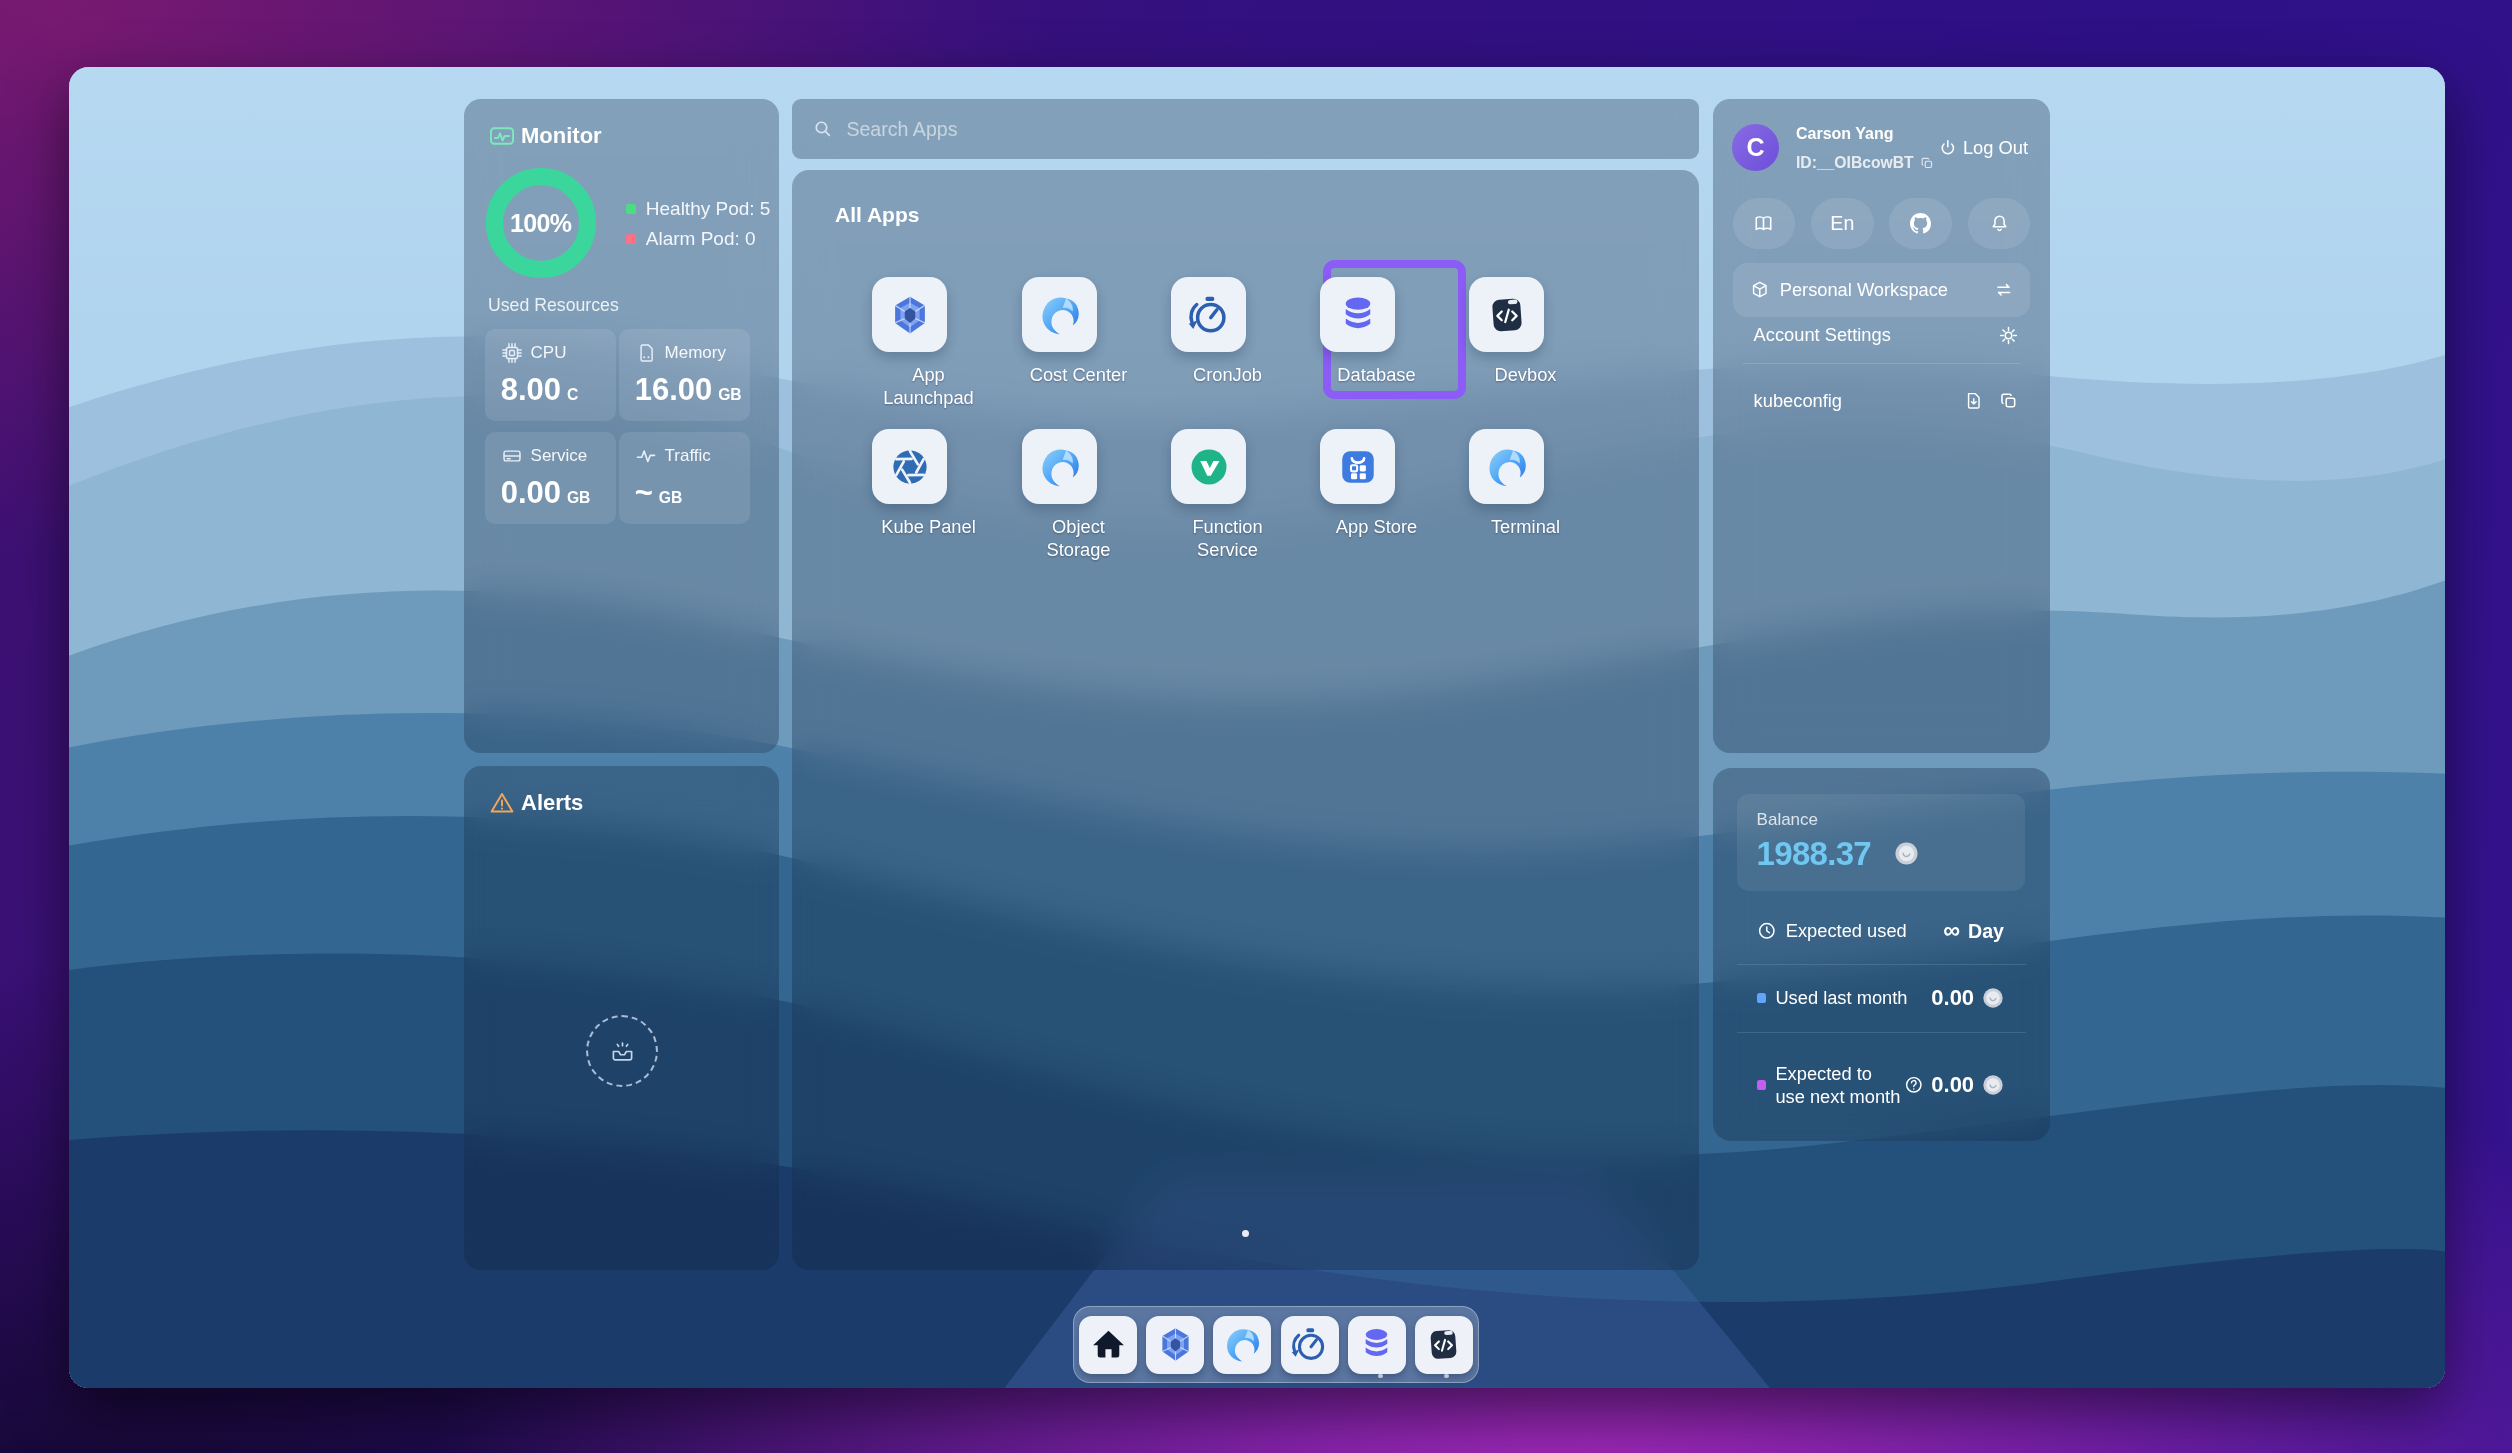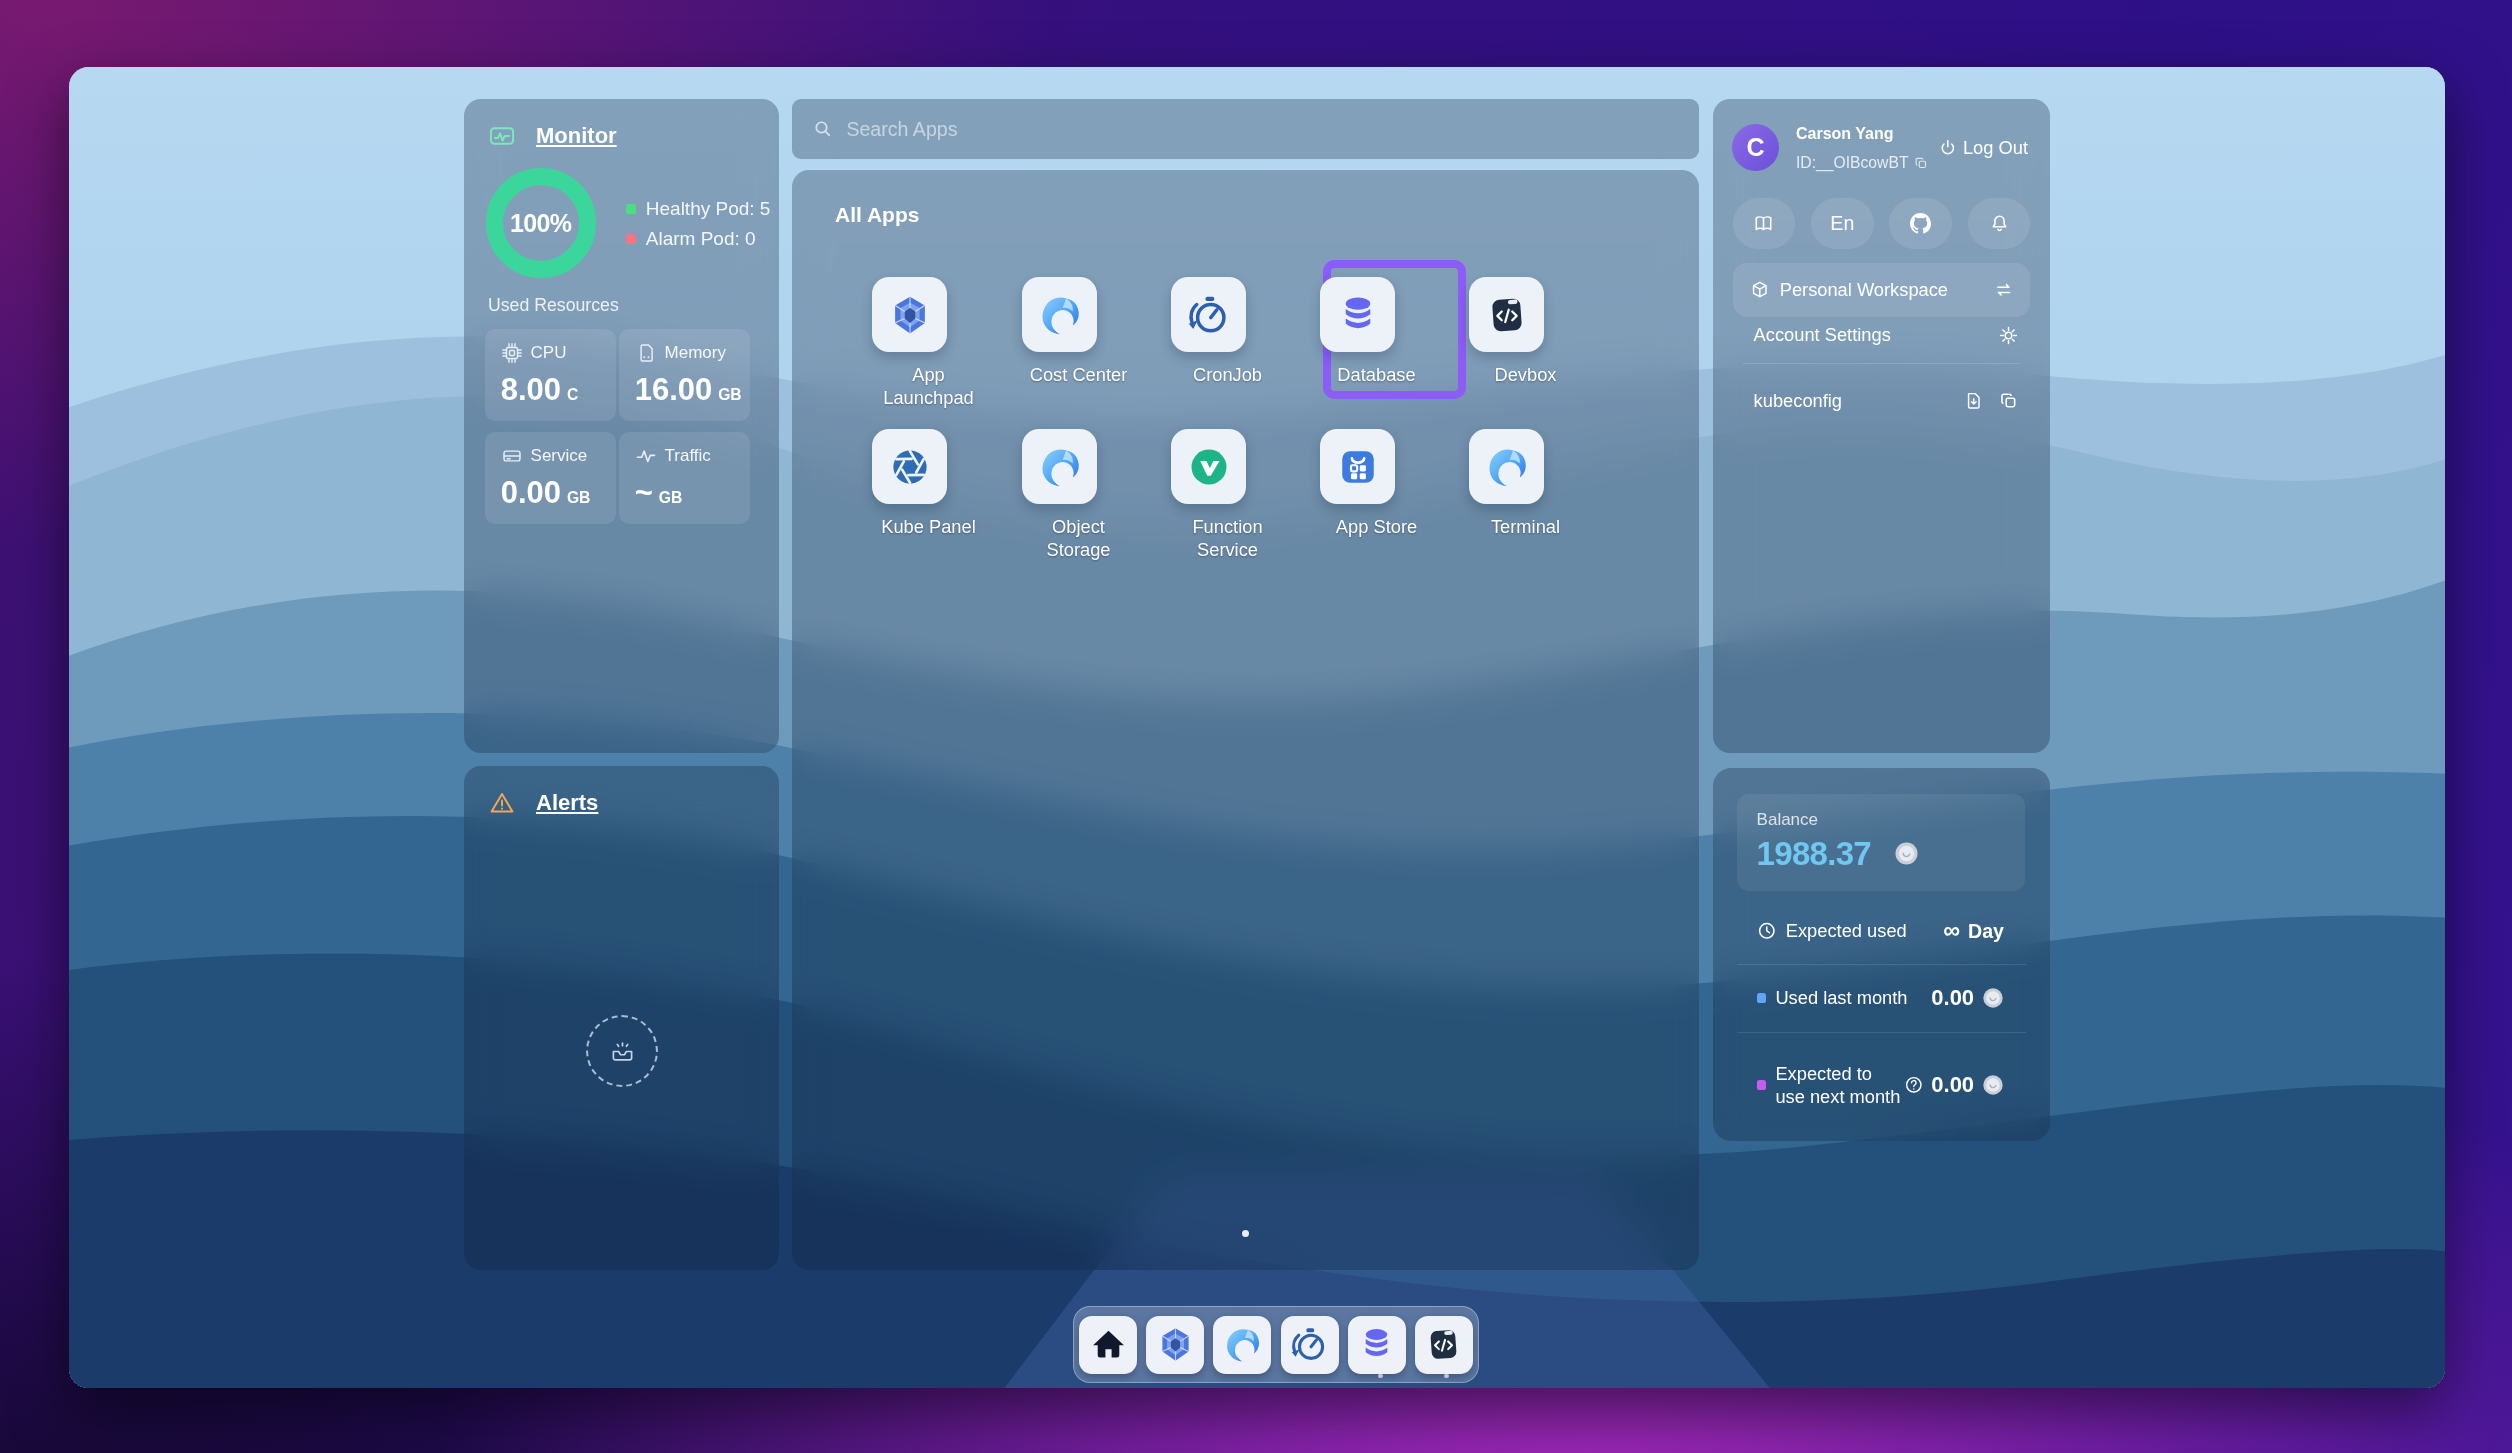--- a/index.html
+++ b/index.html
@@ -15,22 +15,22 @@
   .desktop{
     position:absolute;left:69px;top:67px;width:2376px;height:1321px;
     border-radius:19.6px;overflow:hidden;
     box-shadow: inset 0 2px 0 rgba(255,255,255,.45), 0 22px 59px rgba(0,0,0,.5);
   }
   .wallpaper{position:absolute;inset:0;width:100%;height:100%;}
   .panel{
     position:absolute;background:rgba(15,32,58,.30);border-radius:17px;
     -webkit-backdrop-filter:blur(18.3px);backdrop-filter:blur(18.3px);
   }
-  .panel-header{display:flex;align-items:center;gap:21px;color:#fff;font-size:22px;font-weight:700;
-    position:absolute;left:25px;top:23.6px;text-decoration:underline;}
+  .panel-header{display:flex;align-items:center;gap:6px;color:#fff;font-size:22px;font-weight:700;
+    position:absolute;left:25px;top:23.6px;}
   
   .monitor{left:395px;top:32px;width:315px;height:654px;}
   .donut{position:absolute;left:21.6px;top:69px;width:110px;height:110px;border-radius:50%;
     border:17px solid #3bd69c;box-sizing:border-box;display:flex;align-items:center;justify-content:center;}
   .donut-label{font-size:25px;font-weight:700;color:#fff;letter-spacing:-0.7px;}
   .legend{position:absolute;left:162px;top:99px;display:flex;flex-direction:column;gap:7.9px;}
   .legend-item{display:flex;align-items:center;gap:10px;color:#f3f7fb;font-size:19px;}
   .legend-swatch{width:9.8px;height:9.8px;border-radius:2.6px;flex:0 0 auto;}
   .subhead{position:absolute;left:24px;top:196px;color:rgba(255,255,255,.85);font-size:17.7px;}
   .res-grid{position:absolute;left:21px;top:230px;width:275px;display:grid;grid-template-columns:131px 131px;gap:11px 3px;}
@@ -56,21 +56,21 @@
   .col1{left:80px}.col2{left:230px}.col3{left:379px}.col4{left:528px}.col5{left:677px}
   .row1{top:107px}.row2{top:259px}
   .app-highlight{position:absolute;left:531px;top:90px;width:143px;height:139px;border:8.5px solid #8b5cf6;border-radius:11.8px;box-sizing:border-box;}
   .pager-dot{position:absolute;left:450px;top:1060px;width:7.2px;height:7.2px;border-radius:50%;background:rgba(255,255,255,.9);}
   
   .userpanel{left:1644px;top:32px;width:337px;height:654px;}
   .avatar{position:absolute;left:19px;top:25px;width:47px;height:47px;border-radius:50%;
     background:linear-gradient(135deg,#8a6ae6,#6b4fd8);display:flex;align-items:center;justify-content:center;
     font-size:25px;font-weight:700;color:#fff;}
   .user-name{position:absolute;left:83px;top:26px;font-size:16px;font-weight:700;color:#fff;}
-  .user-id{position:absolute;left:83px;top:55px;font-size:15.7px;color:rgba(255,255,255,.8);display:flex;align-items:center;gap:5.9px;}
+  .user-id{position:absolute;left:83px;top:55px;font-size:15.7px;color:rgba(255,255,255,.8);display:flex;align-items:center;gap:5.9px;font-weight:bold;}
   .logout{position:absolute;right:22px;top:38px;display:flex;align-items:center;gap:6.5px;color:#fff;font-size:18.3px;cursor:pointer;}
   .pill-row{position:absolute;left:19.6px;right:19.6px;top:99px;height:51px;display:flex;gap:15.7px;}
   .pill{flex:1;background:rgba(255,255,255,.10);border-radius:26px;display:flex;align-items:center;justify-content:center;color:#fff;font-size:19.6px;cursor:pointer;}
   .workspace{position:absolute;left:19.6px;right:19.6px;top:164px;height:54px;background:rgba(255,255,255,.10);border-radius:14.4px;
     display:flex;align-items:center;gap:10.5px;padding:0 17px;box-sizing:border-box;color:#fff;font-size:18.3px;cursor:pointer;}
   .grow{flex:1;}
   .rowline{position:absolute;left:21px;right:21px;display:flex;align-items:center;color:#fff;font-size:18.3px;}
   .account-row{top:217px;height:38px;justify-content:space-between;padding:0 10.5px 0 19.6px;}
   .divider-u{position:absolute;left:30px;right:30px;top:264px;height:1.3px;background:rgba(255,255,255,.14);}
   .kube-row{top:283px;height:38px;padding:0 10.5px 0 19.6px;}

